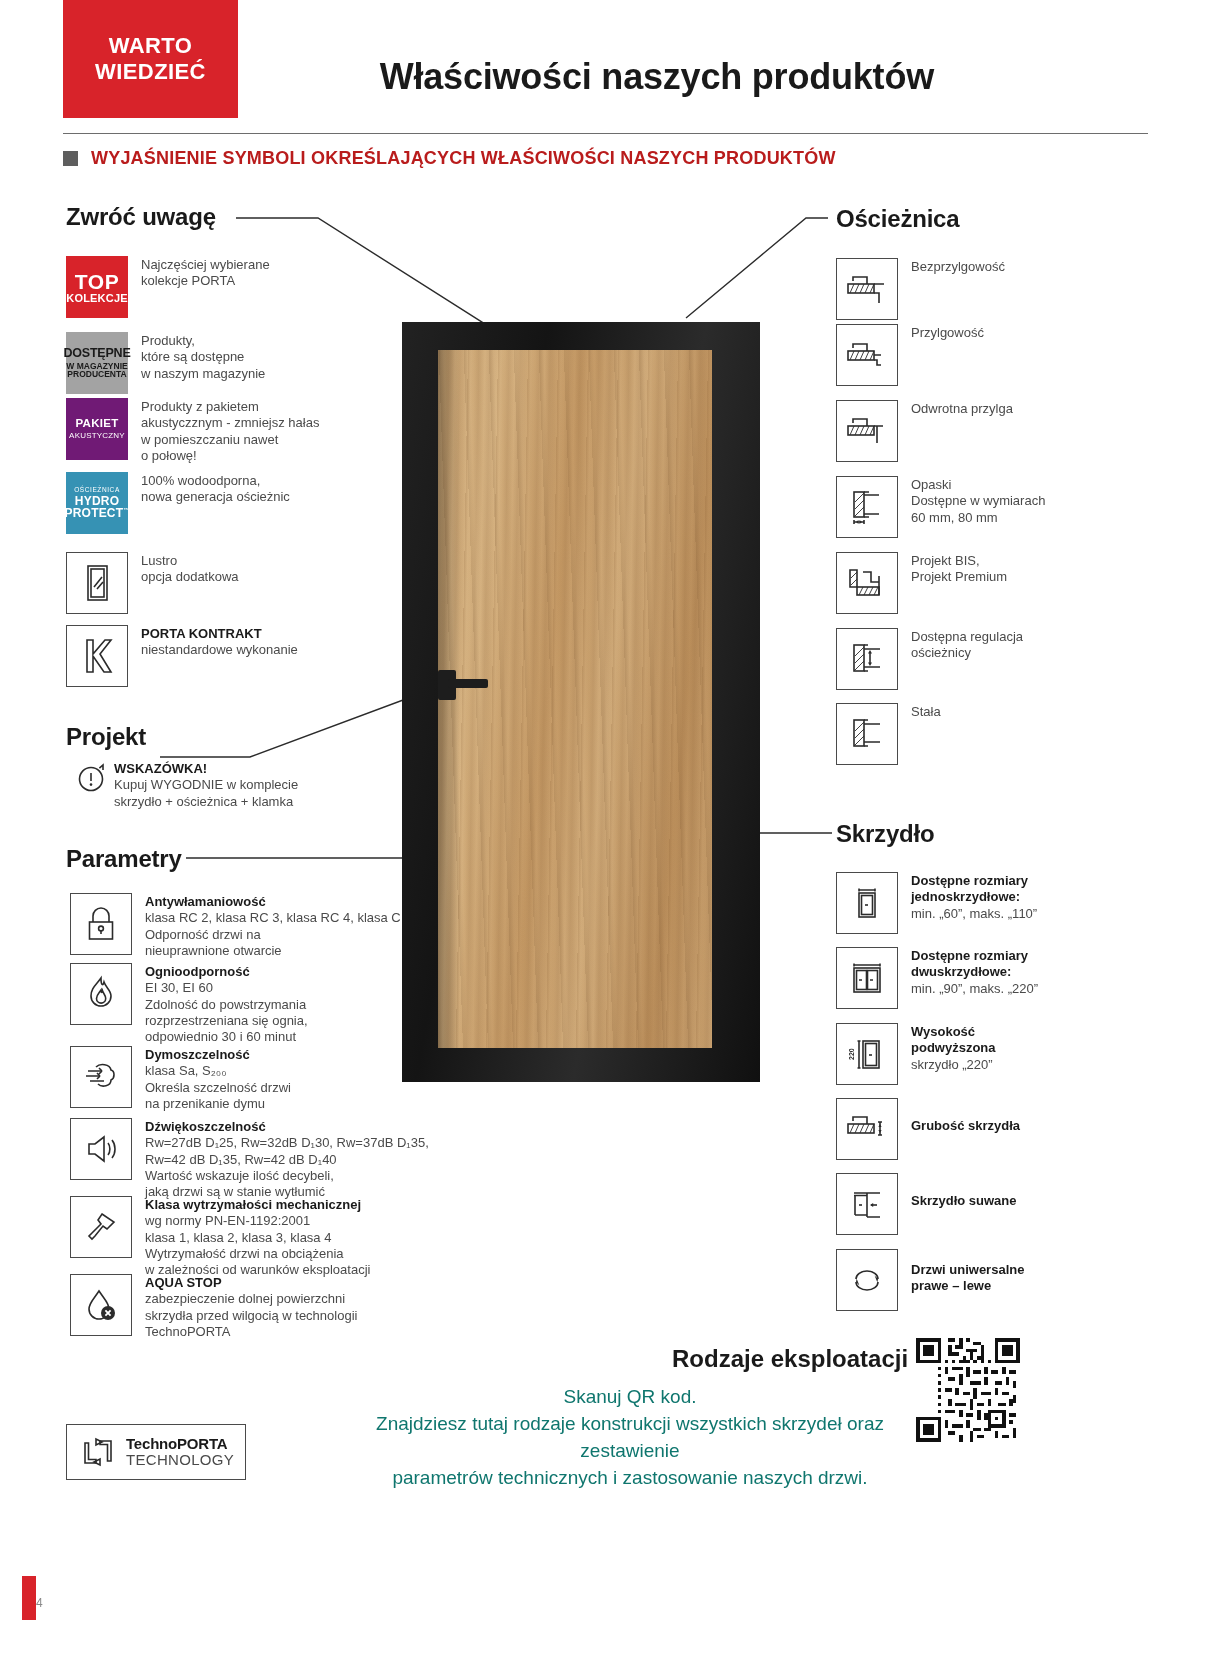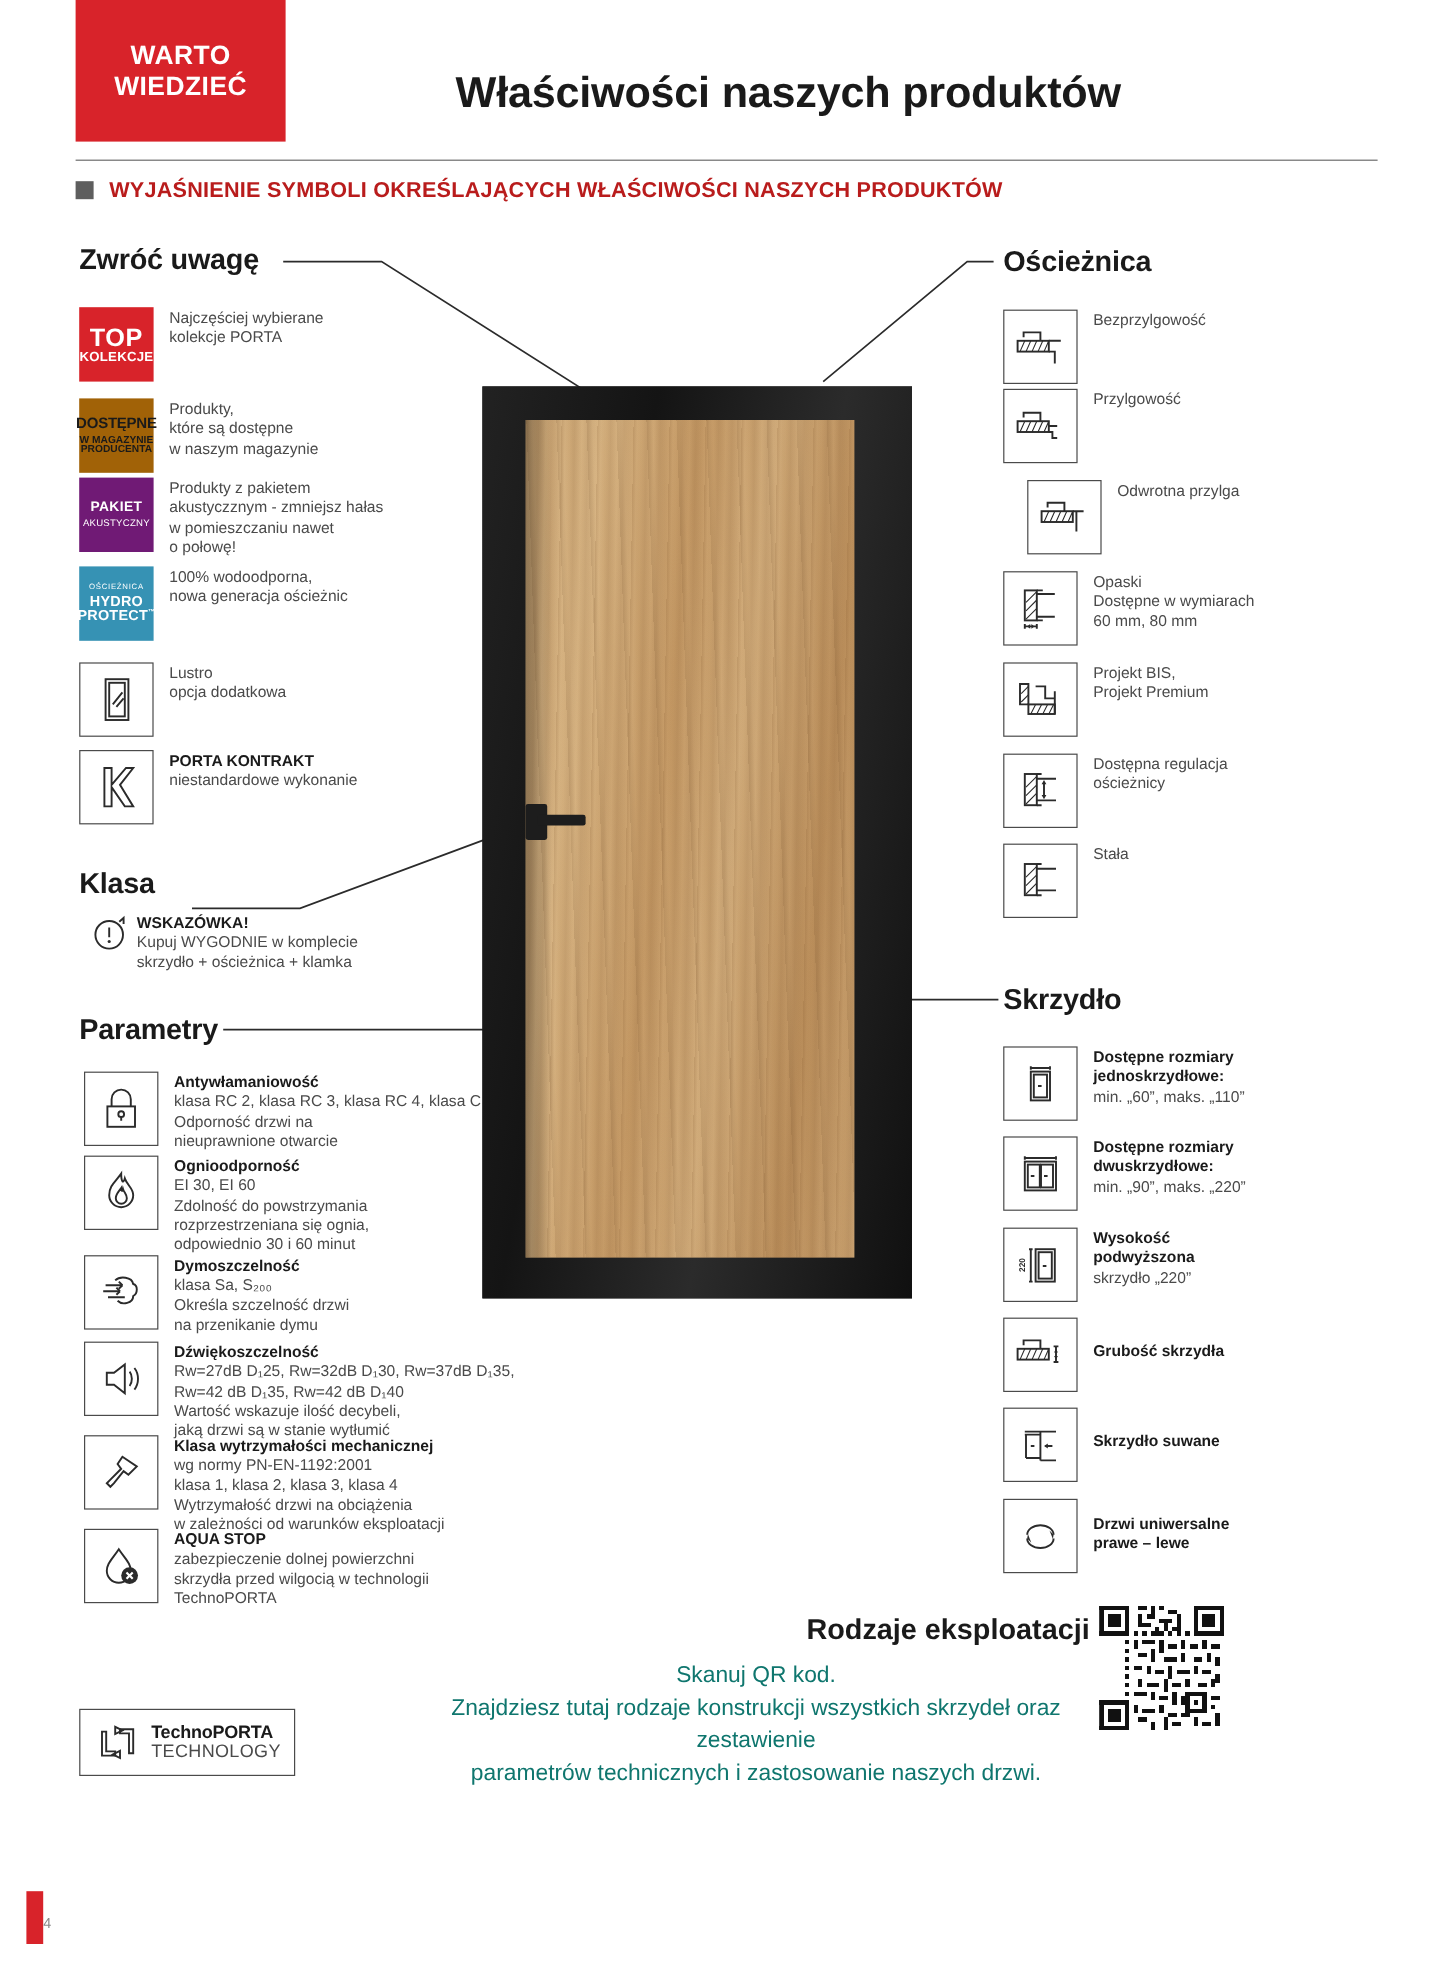--- a/index.html
+++ b/index.html
@@ -48,21 +48,21 @@
   .sym-box.filled { border:none; }
   .sym-text { margin-left:13px; font-size:13px; line-height:1.25; color:#4a4a4a; padding-top:1px; }
   .sym-text .b { font-weight:bold; color:#1a1a1a; display:block; }
   .sym-text .l { display:block; }
 
   
   .badge-lbl { text-align:center; line-height:1.0; }
   .badge-top { background:#d8232a; color:#fff; }
   .badge-top .t1 { font-size:21px; font-weight:bold; letter-spacing:0.6px; display:block; }
   .badge-top .t2 { font-size:11px; font-weight:bold; letter-spacing:0.2px; display:block; margin-top:1px; }
-  .badge-dost { background:#a16207; color:#1a1a1a; }
+  .badge-dost { background:#a3a3a3; color:#1a1a1a; }
   .badge-dost .t1 { font-size:12.5px; font-weight:bold; letter-spacing:-0.2px; display:block; }
   .badge-dost .t2 { font-size:8.5px; font-weight:bold; display:block; margin-top:2px; }
   .badge-dost .t3 { font-size:8.5px; font-weight:bold; display:block; }
   .badge-pakiet { background:#701a75; color:#fff; }
   .badge-pakiet .t1 { font-size:11.5px; font-weight:bold; letter-spacing:0.3px; display:block; }
   .badge-pakiet .t2 { font-size:8px; display:block; margin-top:2px; letter-spacing:0.2px; }
   .badge-hydro { background:#3692b4; color:#fff; }
   .badge-hydro .t0 { font-size:6.5px; letter-spacing:0.6px; display:block; }
   .badge-hydro .t1 { font-size:12px; font-weight:bold; letter-spacing:0.2px; display:block; margin-top:1px; }
   .badge-hydro .t2 { font-size:12px; font-weight:bold; letter-spacing:0.2px; display:block; }
@@ -249,21 +249,21 @@
     <svg width="40" height="44" viewBox="0 0 40 44">
       <path class="ico" d="M10 6 L16 6 L16 20 L28 6 L34 6 L23 20 L34 38 L27 38 L16 22 L16 38 L10 38 Z"></path>
     </svg>
   </div>
   <div class="sym-text">
     <span class="b">PORTA KONTRAKT</span>
     <span class="l">niestandardowe wykonanie</span>
   </div>
 </div>
 
-<div class="section-title" style="left:66px; top:723px;">Klasa</div>
+<div class="section-title" style="left:66px; top:723px;">Projekt</div>
 <div class="sym-row" style="left:70px; top:760px;">
   <div style="width:44px;flex:0 0 44px;display:flex;align-items:flex-start;justify-content:center;padding-top:2px;">
     <svg width="34" height="34" viewBox="0 0 34 34">
       <path class="ico" d="M28 8 L28 3 L24.4 6.2" stroke-width="1.6"></path>
       <circle class="ico" cx="16" cy="17" r="11.5"></circle>
       <path class="ico" d="M16 11 L16 19" stroke-width="1.8"></path>
       <circle cx="16" cy="22.6" r="1.3" class="ico-f"></circle>
     </svg>
   </div>
   <div class="sym-text" style="margin-left:0;">
@@ -415,21 +415,21 @@
         <path d="M9 27 L13 18 M14 27 L18 18 M19 27 L23 18 M24 27 L28 18 M29 27 L33 18"></path>
       </g>
       <path class="ico" d="M33 22 L40 22 M33 27 L36 27 L36 32 L40 32" stroke-width="1.2"></path>
     </svg>
   </div>
   <div class="sym-text">
     <span class="l">Przylgowość</span>
   </div>
 </div>
 
-<div class="sym-row" style="left:836px; top:400px;margin-left:20px;">
+<div class="sym-row" style="left:836px; top:400px;">
   <div class="sym-box">
     <svg width="52" height="44" viewBox="0 0 52 44">
       <path class="ico" d="M12 14 L12 10 L26 10 L26 17" stroke-width="1.2"></path>
       <rect class="ico" x="7" y="17" width="26" height="9" stroke-width="1.2"></rect>
       <g class="hatch">
         <path d="M9 26 L13 17 M14 26 L18 17 M19 26 L23 17 M24 26 L28 17 M29 26 L33 17"></path>
       </g>
       <path class="ico" d="M33 17 L42 17 M36 17 L36 34" stroke-width="1.2"></path>
     </svg>
   </div>

